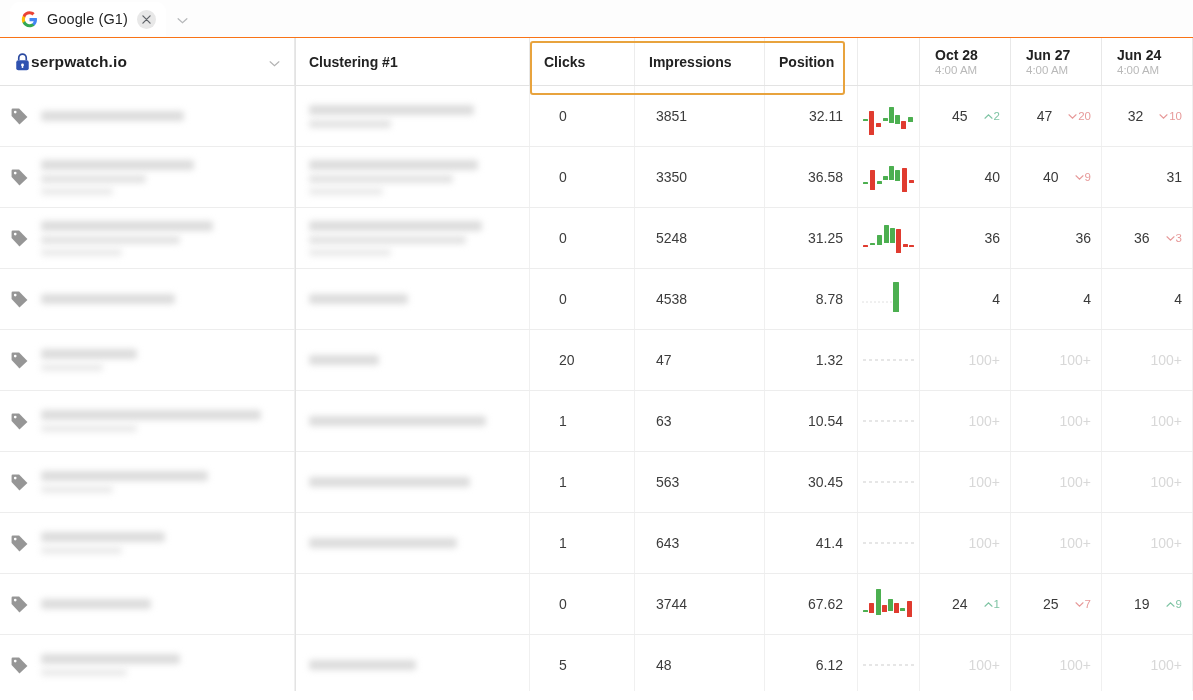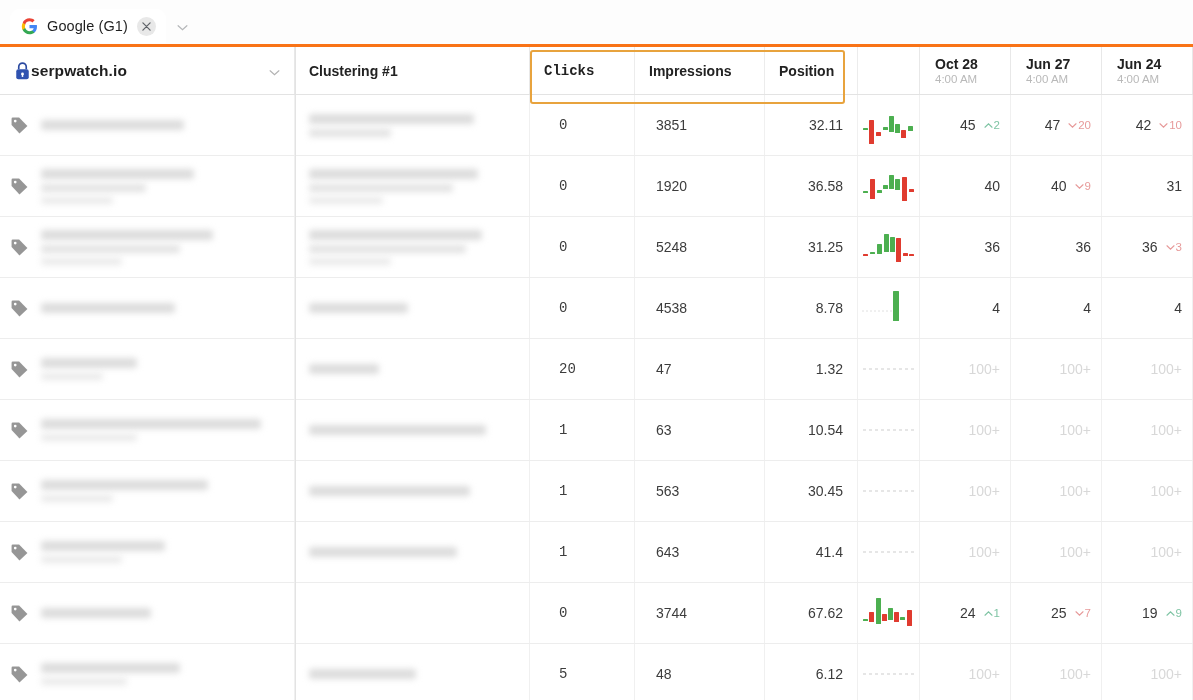--- a/index.html
+++ b/index.html
@@ -5,23 +5,23 @@
   * { box-sizing: border-box; margin: 0; padding: 0; }
   html, body {
     width: 1193px; height: 700px;
     font-family: "Liberation Sans", sans-serif;
     background: #ffffff;
     overflow: hidden;
   }
 
   
   .chrome {
-    height: 47px;
+    height: 38px;
     background: #fdfdfd;
-    border-bottom: 3px solid #f97316;
+    border-bottom: 1px solid #f97316;
     display: flex;
     align-items: flex-end;
     padding-left: 10px;
   }
   .tab {
     display: flex; align-items: center;
     gap: 9px;
     height: 34px;
     padding: 0 10px 0 11px;
     border-radius: 9px 9px 0 0;
@@ -61,21 +61,21 @@
   .hdr-cell {
     display: flex; align-items: center;
     font-size: 14px; color: #222; font-weight: 600;
     border-right: 1px solid #e8e8e8;
     padding: 0 14px;
     flex: none;
   }
 
   .c-tag     { width: 295px; }
   .c-cluster { width: 235px; }
-  .c-clicks  { width: 105px; font-family: Liberation Mono, monospace; }
+  .c-clicks  { width: 105px; }
   .c-impr    { width: 130px; }
   .c-pos     { width: 93px; }
   .c-spark   { width: 62px; }
   .c-date    { width: 91px; }
 
   .hdr .c-tag {
     font-weight: 600; font-size: 15.5px;
     color: #1f1f1f; position: relative;
   }
   .lock-ico { width: 17px; height: 20px; flex:none; display:block; }
@@ -115,21 +115,21 @@
     border-right: 1px solid #f0f0f0;
     padding: 0 14px;
     flex: none;
     font-size: 14px; color: #3c3c3c;
   }
   .cell.c-tag     { gap: 12px; padding-left: 10px; }
   .cell.c-clicks  { justify-content: flex-start; padding-left: 29px; }
   .cell.c-impr    { justify-content: flex-start; padding-left: 21px; }
   .cell.c-pos     { justify-content: flex-end; }
   .cell.c-spark   { padding: 0; justify-content: center; }
-  .cell.c-date    { justify-content: flex-end; padding-right: 10px; gap: 8px; }
+  .cell.c-date    { justify-content: flex-end; padding-right: 10px; gap: 16px; }
 
   .tag-ico { width: 19px; height: 19px; flex:none; display:block; opacity:.72; }
 
   
   .blur { display: flex; flex-direction: column; gap: 5px; flex: 1; }
   .blur span {
     display: block; height: 10px; border-radius: 3px;
     background: #dcdcdc;
     filter: blur(3.4px);
   }
@@ -253,21 +253,21 @@
               <path d="M1 6 L5 2 L9 6" fill="none" stroke="currentColor" stroke-width="1.3" stroke-linecap="round"></path>
             </svg>2</span>
             </div>
         <div class="cell c-date">
               <span class="rank">47</span>
           <span class="delta down"><svg width="9" height="7" viewBox="0 0 10 8">
               <path d="M1 2 L5 6 L9 2" fill="none" stroke="currentColor" stroke-width="1.3" stroke-linecap="round"></path>
             </svg>20</span>
             </div>
         <div class="cell c-date">
-              <span class="rank">42</span>
+              <span class="rank">32</span>
           <span class="delta down"><svg width="9" height="7" viewBox="0 0 10 8">
               <path d="M1 2 L5 6 L9 2" fill="none" stroke="currentColor" stroke-width="1.3" stroke-linecap="round"></path>
             </svg>10</span>
             </div>
     </div>
     <div class="row">
       <div class="cell c-tag">
         <svg class="tag-ico" viewBox="0 0 24 24">
           <path d="M2 11.5V3.5A1.5 1.5 0 0 1 3.5 2h8l10.5 10.5L12 22 2 11.5z" fill="#6f6f6f"></path>
           <circle cx="6.6" cy="6.4" r="1.7" fill="#ffffff"></circle>
@@ -279,21 +279,21 @@
           </span>
       </div>
       <div class="cell c-cluster">
         <span class="blur">
             <span class="s1" style="width:82%"></span>
             <span class="s2" style="width:70%"></span>
             <span class="s3" style="width:36%"></span>
           </span>
       </div>
       <div class="cell c-clicks">0</div>
-      <div class="cell c-impr">1920</div>
+      <div class="cell c-impr">3350</div>
       <div class="cell c-pos">36.58</div>
       <div class="cell c-spark">
           <svg class="spark" width="58" height="46" viewBox="0 0 58 46">
             <rect x="3" y="28" width="5" height="2" fill="#4caf50" rx="0.5"></rect>
             <rect x="10" y="16" width="5" height="20" fill="#e03b2f" rx="0.5"></rect>
             <rect x="17" y="27" width="5" height="3" fill="#4caf50" rx="0.5"></rect>
             <rect x="23" y="22" width="5" height="4" fill="#4caf50" rx="0.5"></rect>
             <rect x="29" y="12" width="5" height="14" fill="#4caf50" rx="0.5"></rect>
             <rect x="35" y="16" width="5" height="11" fill="#4caf50" rx="0.5"></rect>
             <rect x="42" y="14" width="5" height="24" fill="#e03b2f" rx="0.5"></rect>

